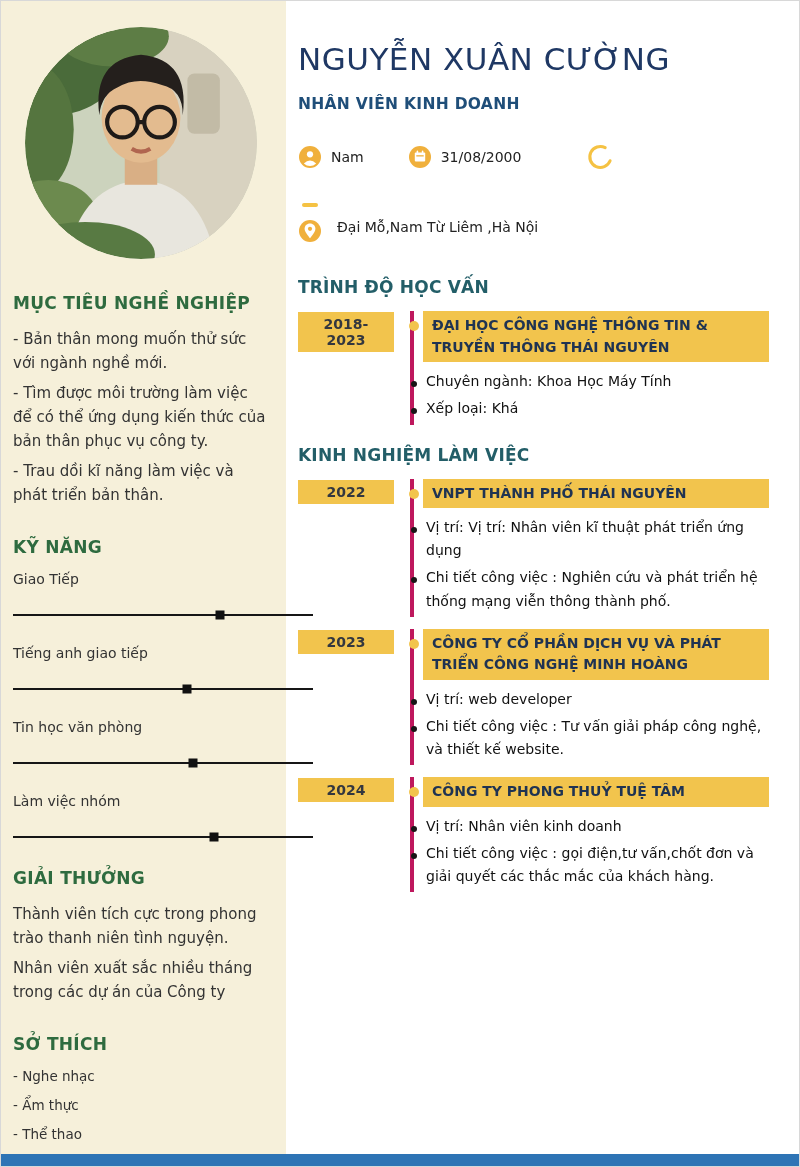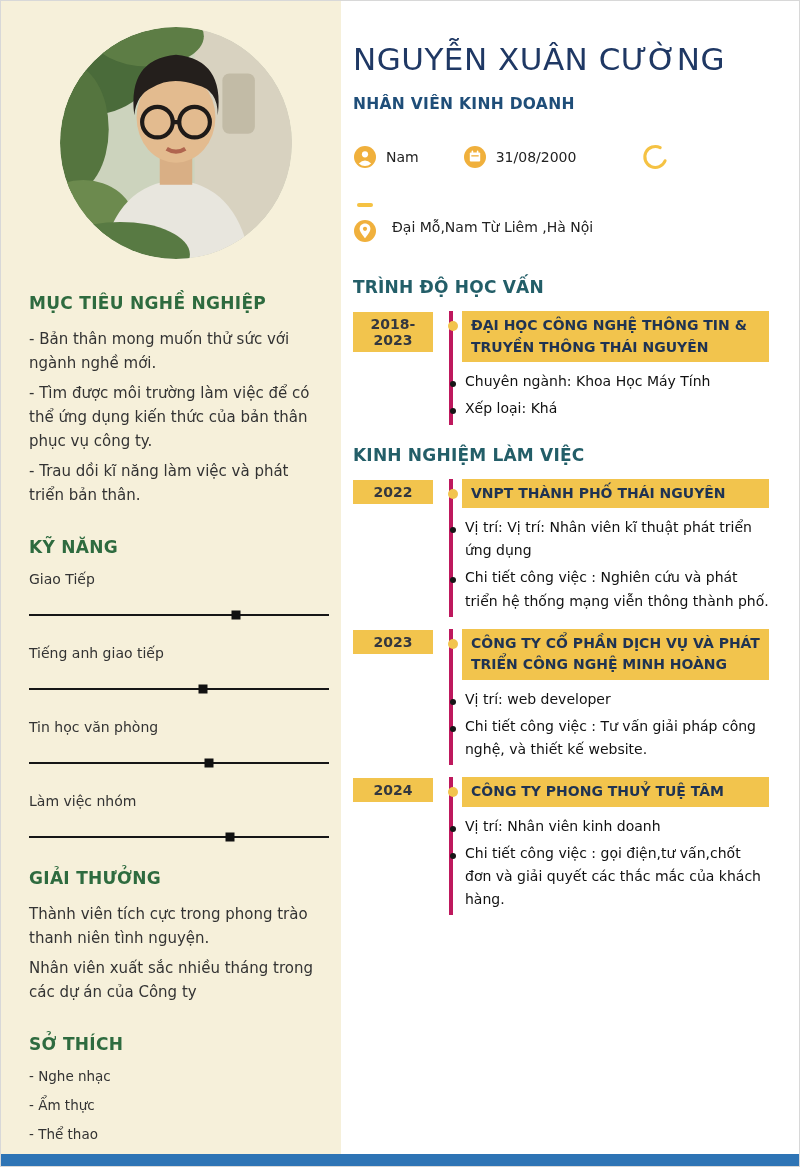--- a/index.html
+++ b/index.html
@@ -15,21 +15,21 @@
   }
   *{box-sizing:border-box;margin:0;padding:0;}
   body{
     width:800px;height:1167px;margin:0;background:#fff;
     font-family:"DejaVu Sans","Liberation Sans",sans-serif;color:var(--ink);
   }
   .frame{width:800px;height:1167px;border:1px solid #d8d8d8;display:flex;flex-direction:column;overflow:hidden;background:#fff;}
   .page{display:flex;flex:1;overflow:hidden;}
 
   
-  .sidebar{width:340px;flex:none;background:var(--cream);padding:24px 18px 0 28px;}
+  .sidebar{width:285px;flex:none;background:var(--cream);padding:24px 18px 0 12px;}
   .photo-wrap{width:232px;height:232px;border-radius:50%;overflow:hidden;margin:2px auto 34px;}
   .photo-wrap svg{display:block;width:100%;height:100%;}
   .side-heading{color:var(--green);font-size:17px;font-weight:bold;letter-spacing:.3px;margin:0 0 14px;}
   .side-text{font-size:15px;line-height:1.6;color:#333;margin-bottom:6px;}
   .side-section{margin-bottom:30px;}
 
   .skill{margin-bottom:29px;}
   .skill-label{font-size:14px;color:#333;margin-bottom:27px;}
   .skill-track{position:relative;height:2px;background:#161616;width:300px;}
   .skill-marker{position:absolute;top:50%;width:9px;height:9px;background:#111;transform:translate(-50%,-50%);}
@@ -45,21 +45,21 @@
   .info-item{display:flex;align-items:center;gap:9px;font-size:14px;color:#222;}
   .info-item + .info-item{margin-left:44px;}
   .arc-icon{margin-left:66px;display:flex;align-items:center;}
   .dash-icon{display:block;width:16px;height:4px;border-radius:2px;background:#f5c243;margin:0 0 12px 4px;}
   .address-row{display:flex;align-items:flex-start;gap:15px;font-size:14px;color:#222;margin-bottom:34px;}
 
   .section-heading{color:var(--teal);font-size:17px;font-weight:bold;letter-spacing:.2px;margin:6px 0 14px;}
   .section{margin-bottom:20px;}
 
   .entry{display:flex;align-items:flex-start;margin-bottom:12px;}
-  .entry-period{flex:none;width:80px;background:var(--yellow);color:#33373f;font-weight:bold;font-size:14px;text-align:center;padding:4px 8px;margin-top:1px;}
+  .entry-period{flex:none;width:96px;background:var(--yellow);color:#33373f;font-weight:bold;font-size:14px;text-align:center;padding:4px 8px;margin-top:1px;}
   .entry-rail{flex:1;margin-left:16px;border-left:4px solid #be185d;padding-bottom:2px;}
   .entry-title{position:relative;margin-left:9px;background:var(--yellow);color:#1f3352;font-weight:bold;font-size:14px;padding:4px 9px;line-height:1.55;}
   .entry-title::before{content:"";position:absolute;left:-14px;top:10px;width:10px;height:10px;border-radius:50%;background:var(--yellow);}
   .entry-details{list-style:none;margin:6px 0 0;padding:0 0 0 12px;}
   .entry-details li{position:relative;font-size:14px;line-height:1.65;padding:2px 0;color:#111;}
   .entry-details li::before{content:"";position:absolute;left:-15px;top:13px;width:6px;height:6px;border-radius:50%;background:#161616;}
 
   .activity-line{font-size:14px;line-height:1.75;color:#111;margin-bottom:6px;}
 
   .footer-bar{height:12px;flex:none;background:var(--bar-blue);}

